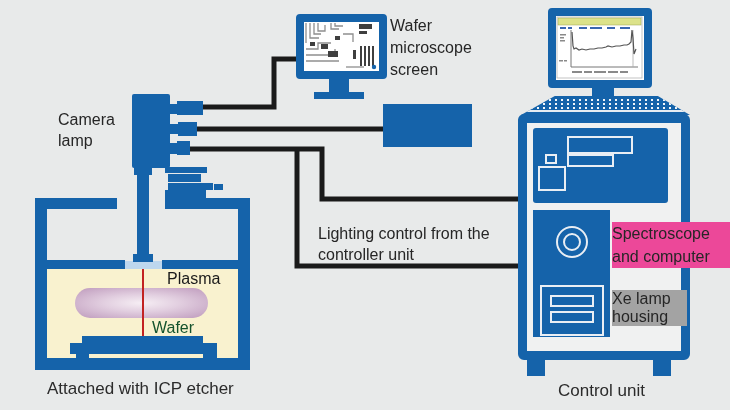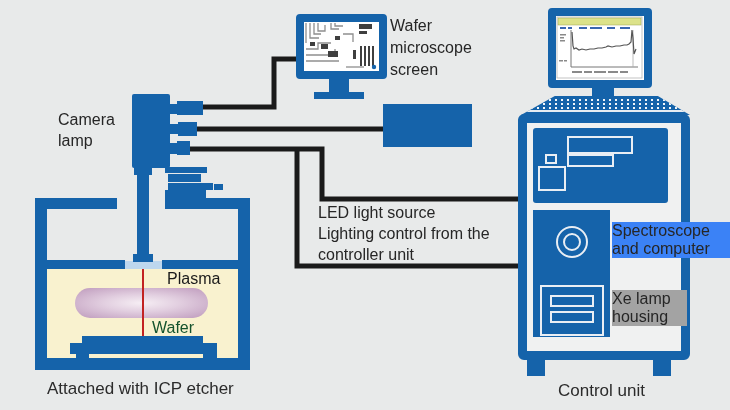--- a/index.html
+++ b/index.html
@@ -105,21 +105,20 @@
         <rect x="49" y="28" width="3" height="9"></rect>
       </g>
       <circle cx="70" cy="45" r="2.2" fill="#1563aa"></circle>
     </svg>
   </div>
   <div class="abs blue" style="left:329px;top:79px;width:20px;height:13px;z-index:3;"></div>
   <div class="abs blue" style="left:314px;top:92px;width:50px;height:7px;z-index:3;"></div>
   <div class="lbl" style="left:390px;top:15px;width:95px;line-height:22px;z-index:6;">Wafer microscope screen</div>
 
   <div class="abs blue" style="left:383px;top:104px;width:89px;height:43px;z-index:3;"></div>
-  <div class="lbl" style="left:318px;top:202px;z-index:6;line-height:21px;">LED light source</div>
   <div class="lbl" style="left:318px;top:223px;width:200px;line-height:21px;z-index:6;">Lighting control from the controller unit</div>
 
   <div class="abs" style="left:548px;top:8px;width:104px;height:80px;border:8px solid #1563aa;background:#ffffff;border-radius:4px;box-sizing:border-box;z-index:3;">
     <svg width="88" height="64" viewBox="0 0 88 64">
       <rect x="1" y="1" width="85" height="61" fill="#ffffff" stroke="#b5b5b5" stroke-width="0.8"></rect>
       <rect x="2" y="2" width="83" height="7" fill="#dce28a" stroke="#9aa04e" stroke-width="0.5"></rect>
       <g fill="#3a66b0">
         <rect x="4" y="11" width="6" height="2"></rect>
           <rect x="12" y="11" width="4" height="2"></rect>
         <rect x="23" y="11" width="8" height="2"></rect>
@@ -164,17 +163,17 @@
   <div class="outl" style="left:545px;top:154px;width:12px;height:10px;z-index:4;"></div>
   <div class="outl" style="left:538px;top:166px;width:28px;height:25px;z-index:4;"></div>
 
   <div class="abs blue" style="left:533px;top:210px;width:77px;height:127px;z-index:3;"></div>
   <div class="outl" style="left:556px;top:226px;width:32px;height:32px;border-radius:50%;z-index:4;"></div>
   <div class="outl" style="left:563px;top:233px;width:18px;height:18px;border-radius:50%;z-index:4;"></div>
   <div class="outl" style="left:540px;top:285px;width:64px;height:51px;z-index:4;"></div>
   <div class="outl" style="left:550px;top:295px;width:44px;height:12px;z-index:5;"></div>
   <div class="outl" style="left:550px;top:311px;width:44px;height:12px;z-index:5;"></div>
 
-  <div class="lbl" style="left:612px;top:222px;width:118px;line-height:18px;background:#3b82f6;z-index:6;">Spectroscope and computer</div>
+  <div class="lbl" style="left:612px;top:222px;width:118px;line-height:23px;background:#ec4899;z-index:6;">Spectroscope and computer</div>
   <div class="lbl" style="left:612px;top:290px;width:75px;line-height:18px;background:#a3a3a3;z-index:6;">Xe lamp housing</div>
   <div class="cap" style="left:558px;top:381px;z-index:6;">Control unit</div>
 
 </div>
 
 </body></html>

